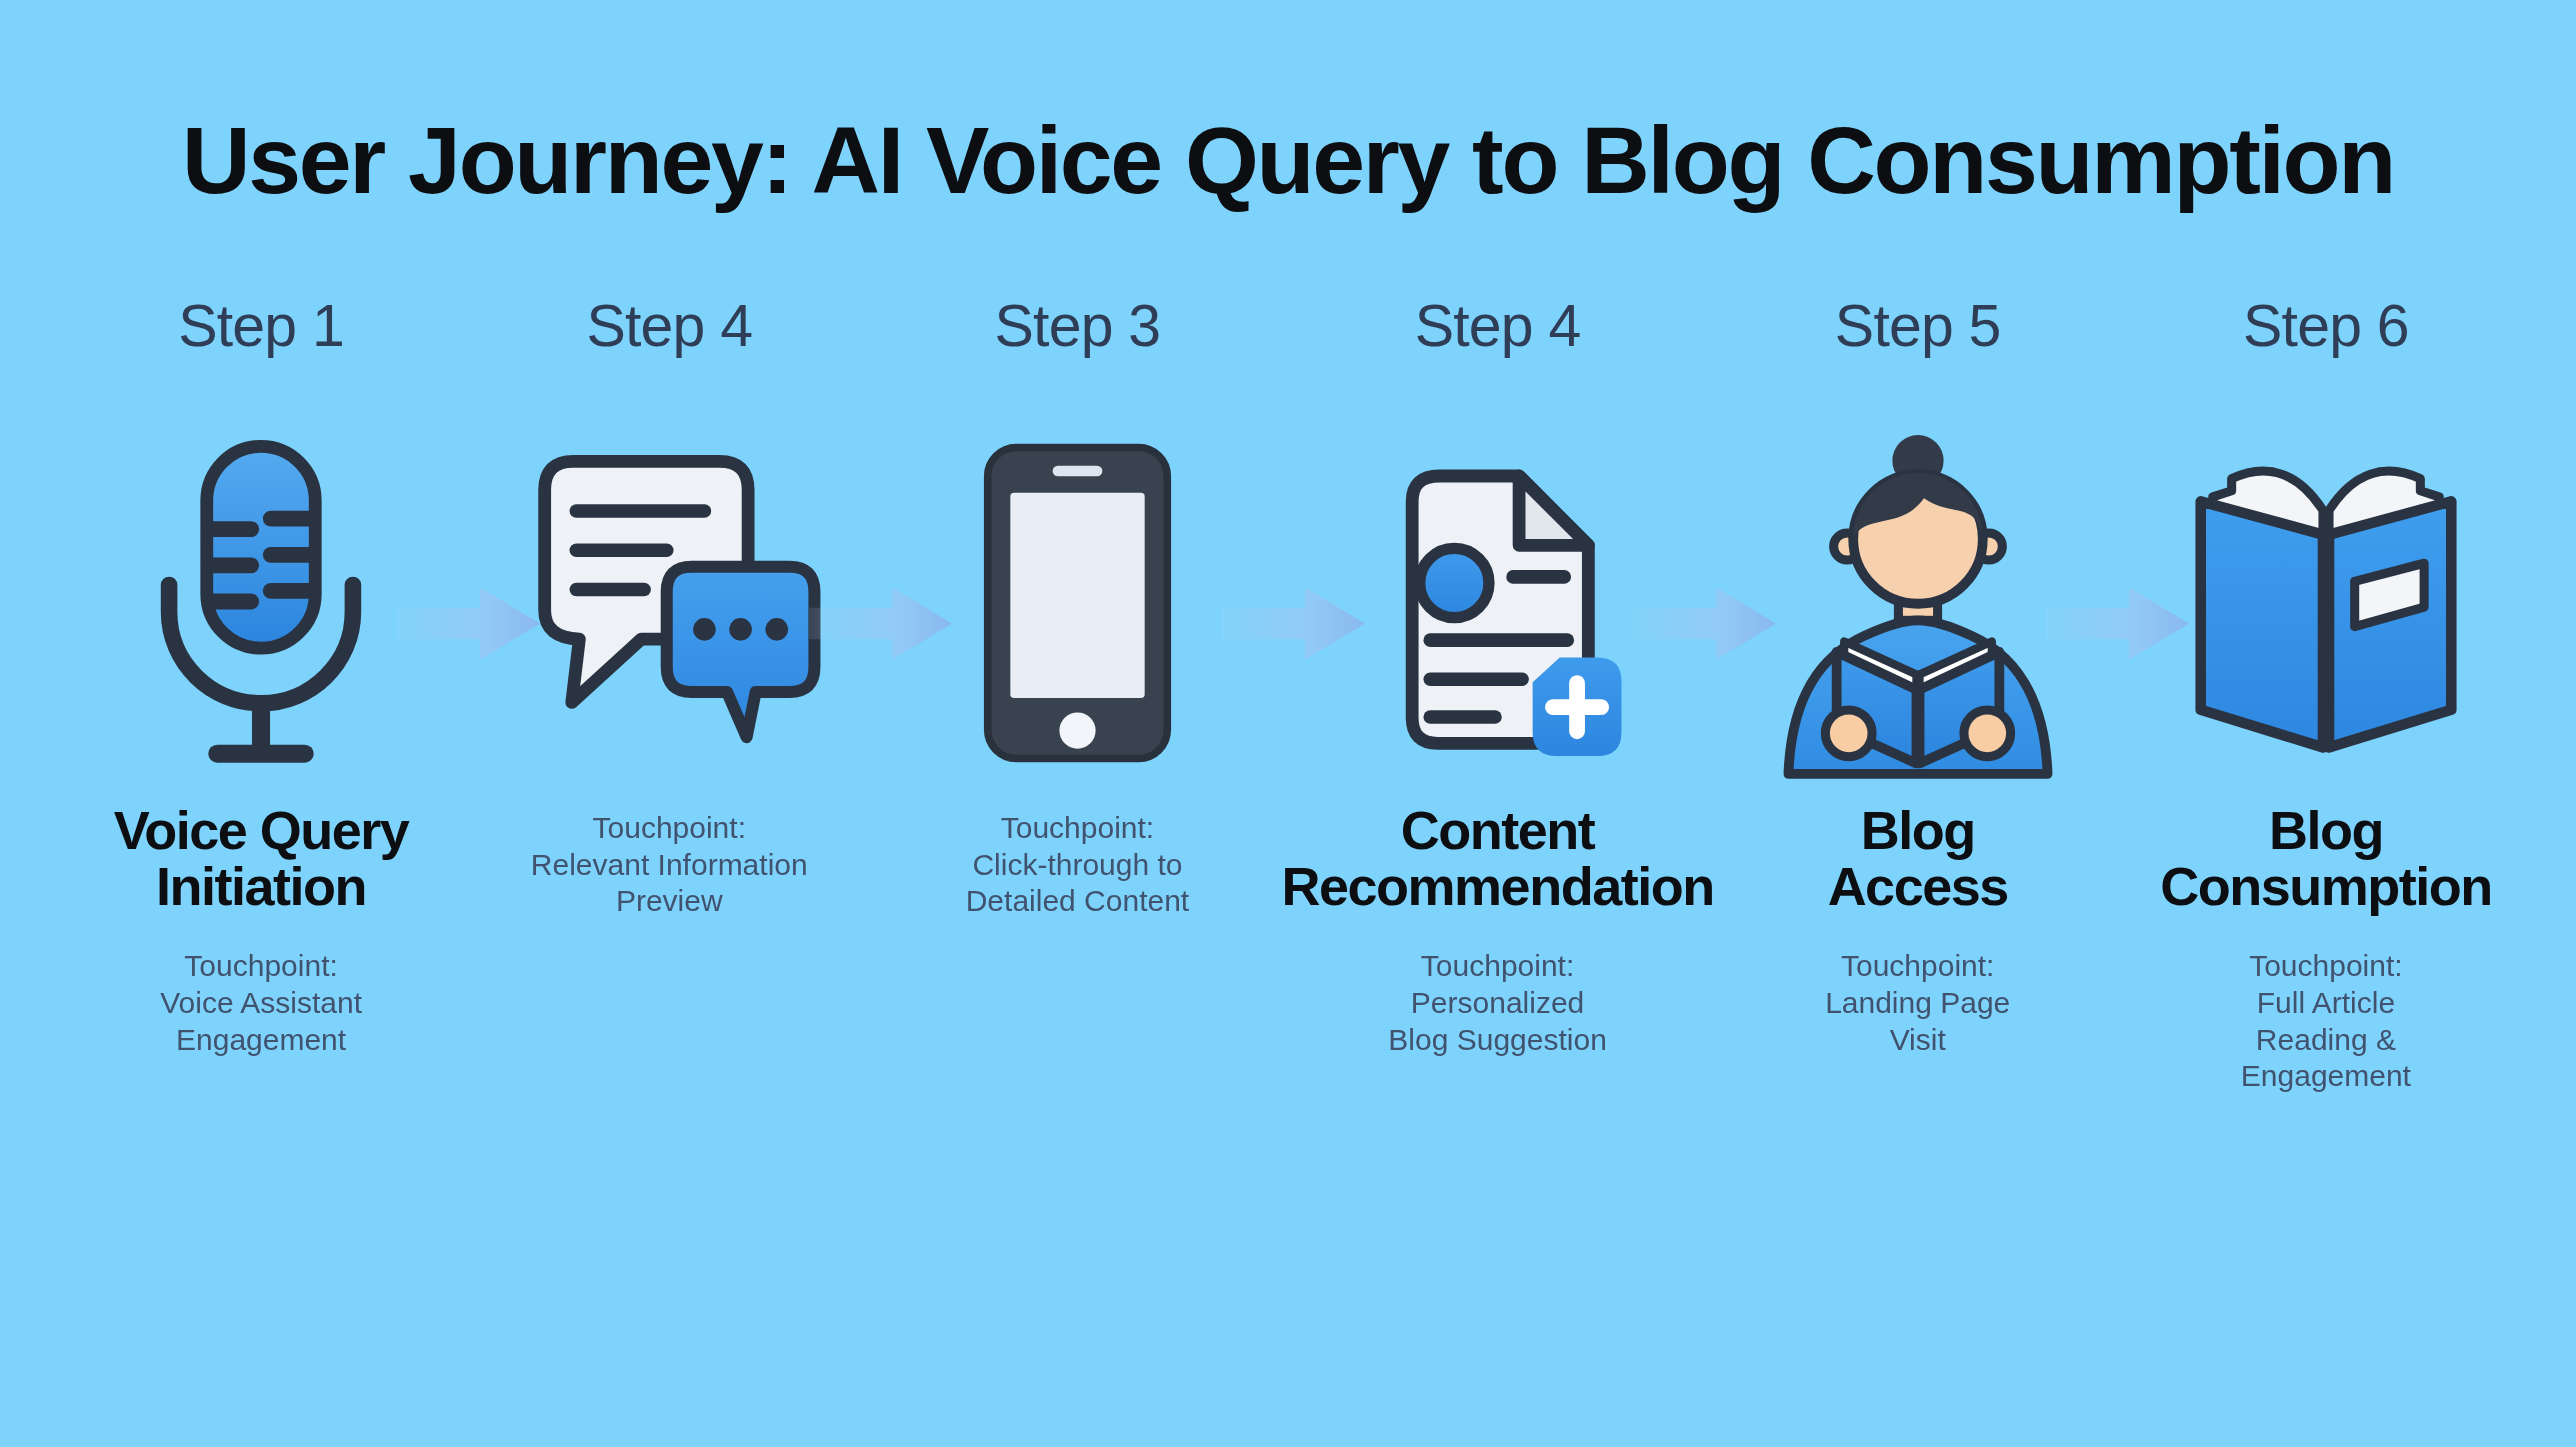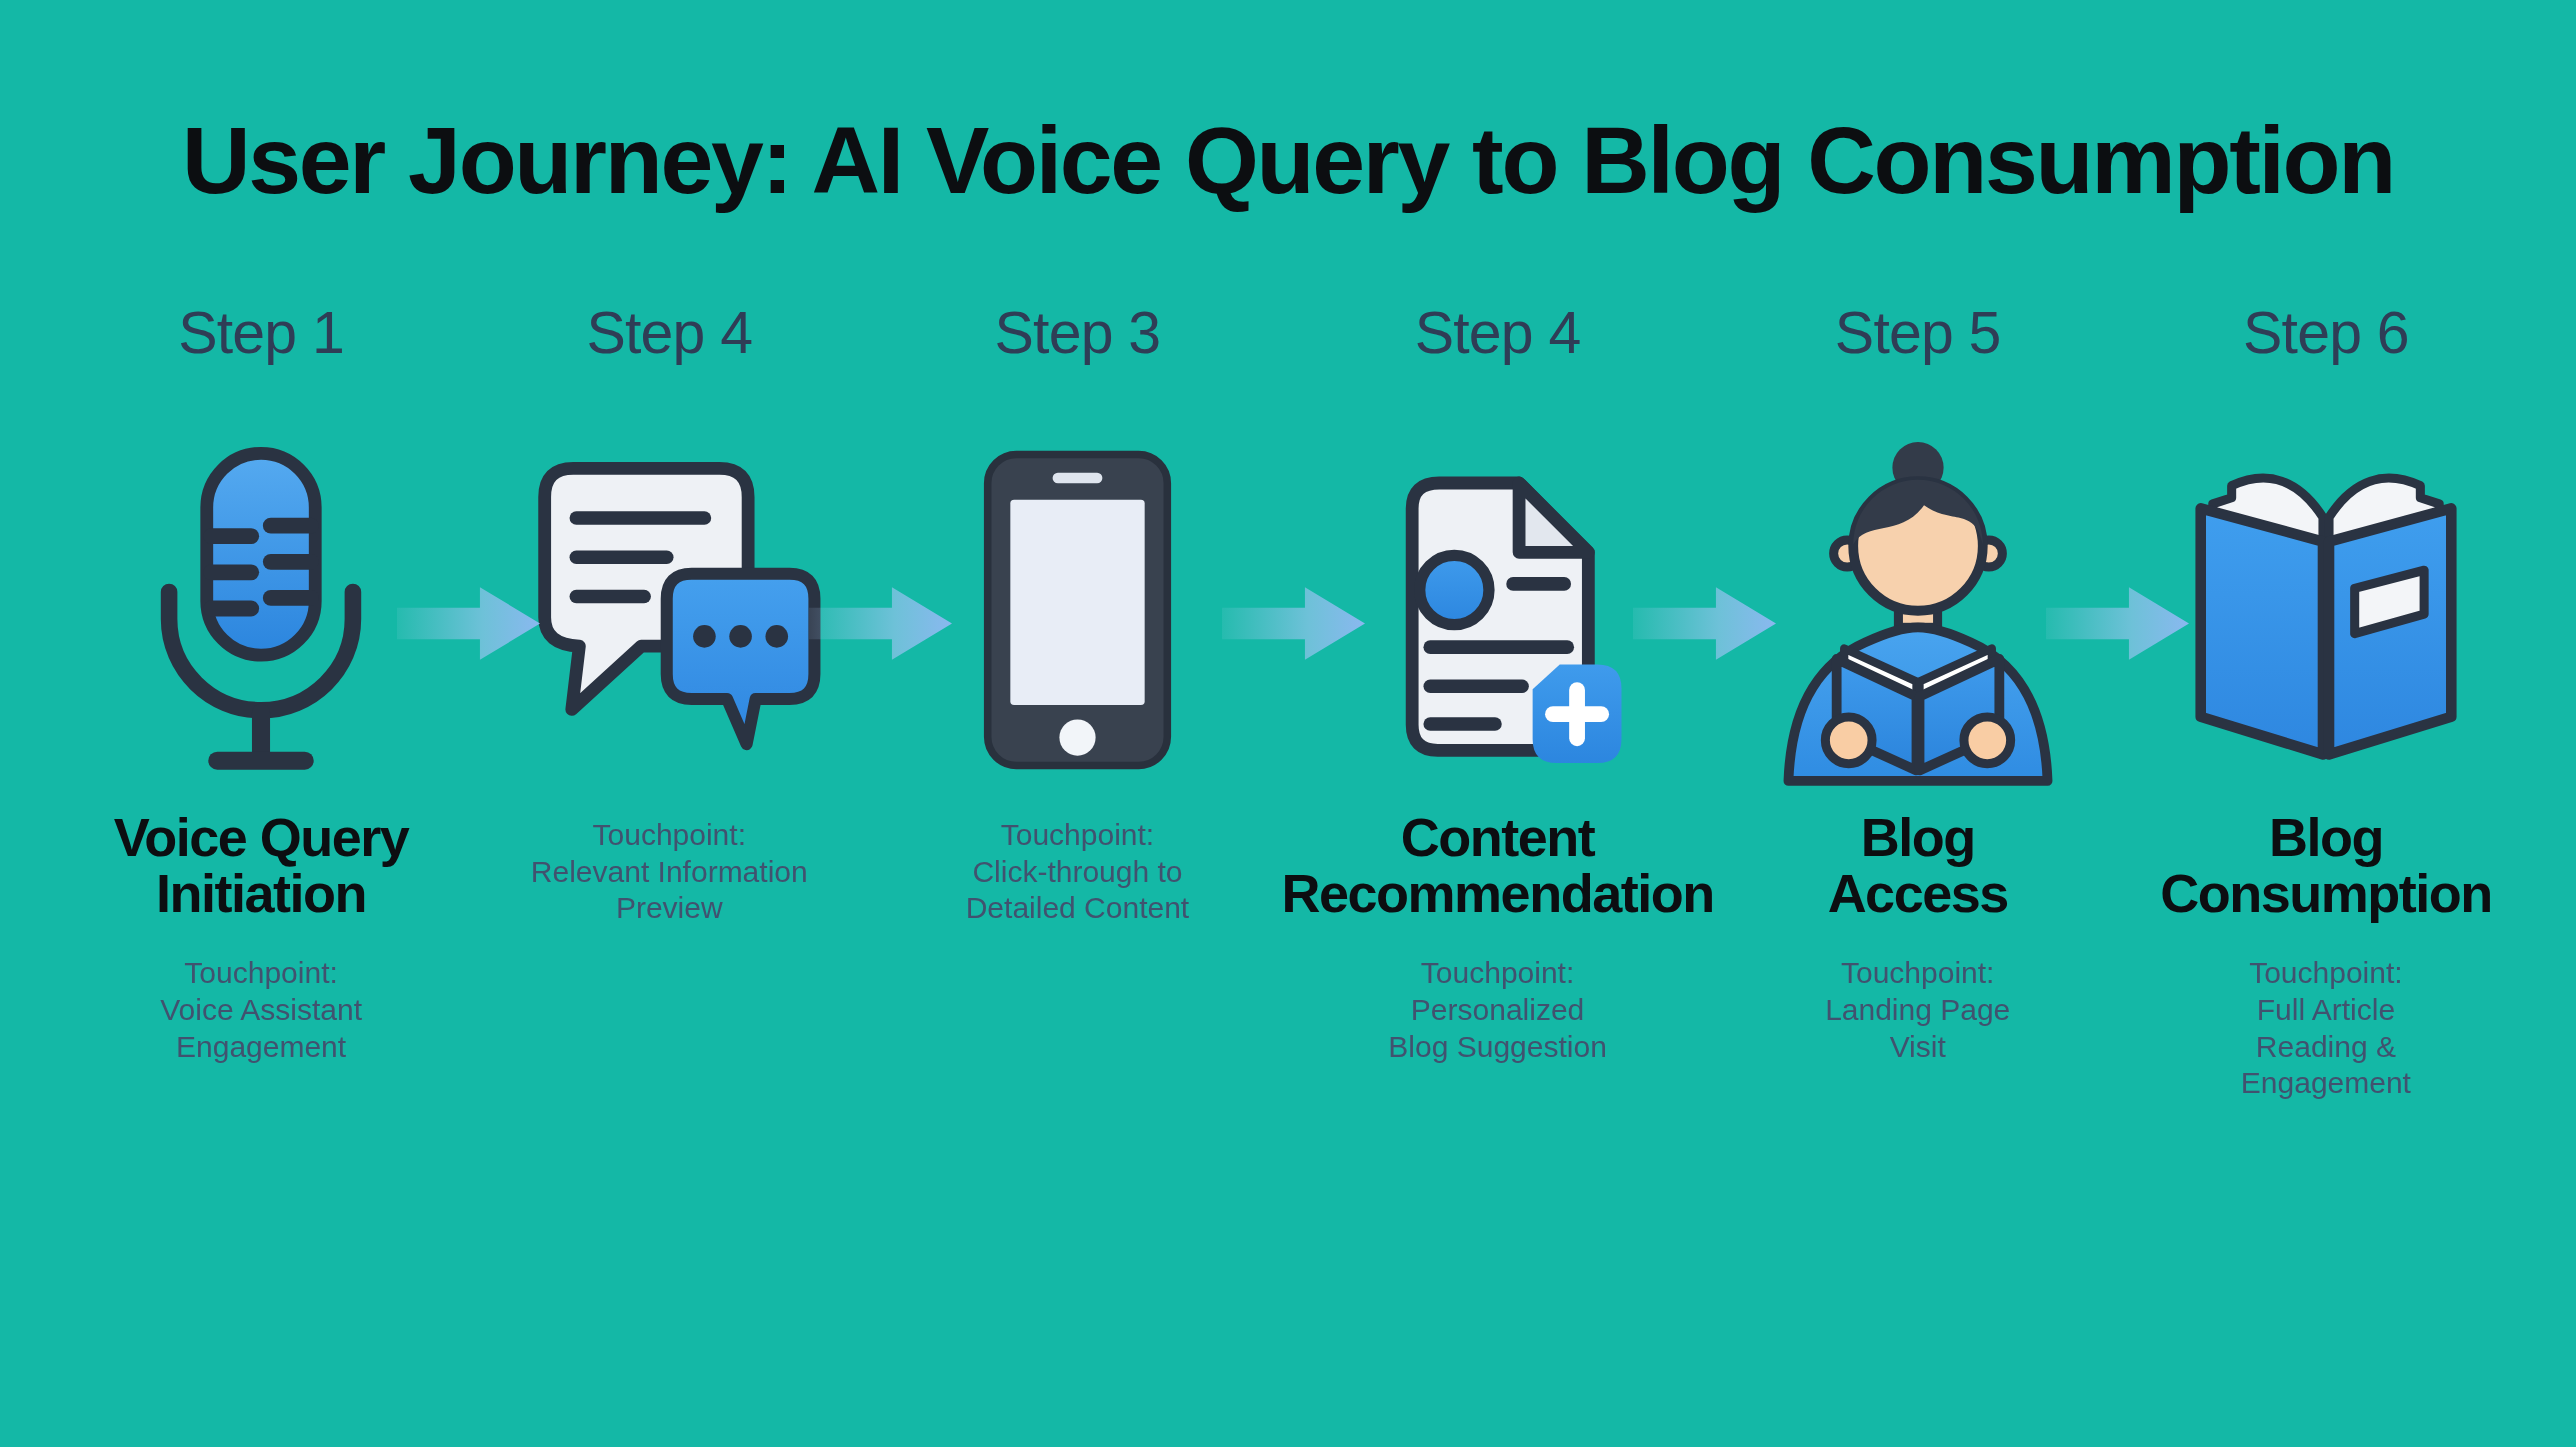--- a/index.html
+++ b/index.html
@@ -5,38 +5,38 @@
   html, body {
     margin: 0;
     padding: 0;
     background: #f7f8fa;
     font-family: "Liberation Sans", sans-serif;
   }
   .canvas {
     position: relative;
     width: 2576px;
     height: 1448px;
-    background: #14b8a6;
+    background: #7dd3fc;
     overflow: hidden;
   }
   .main-title {
     position: absolute;
     top: 106px;
     left: 0;
     width: 100%;
     text-align: center;
     font-size: 95px;
     font-weight: 700;
     letter-spacing: -2.3px;
     color: #0c0e11;
     margin: 0;
   }
   .steps-row {
     position: absolute;
-    top: 299px;
+    top: 292px;
     left: 57px;
     width: 2473px;
     display: grid;
     grid-template-columns: repeat(6, 1fr);
   }
   .step-col {
     display: flex;
     flex-direction: column;
     align-items: center;
     text-align: center;

